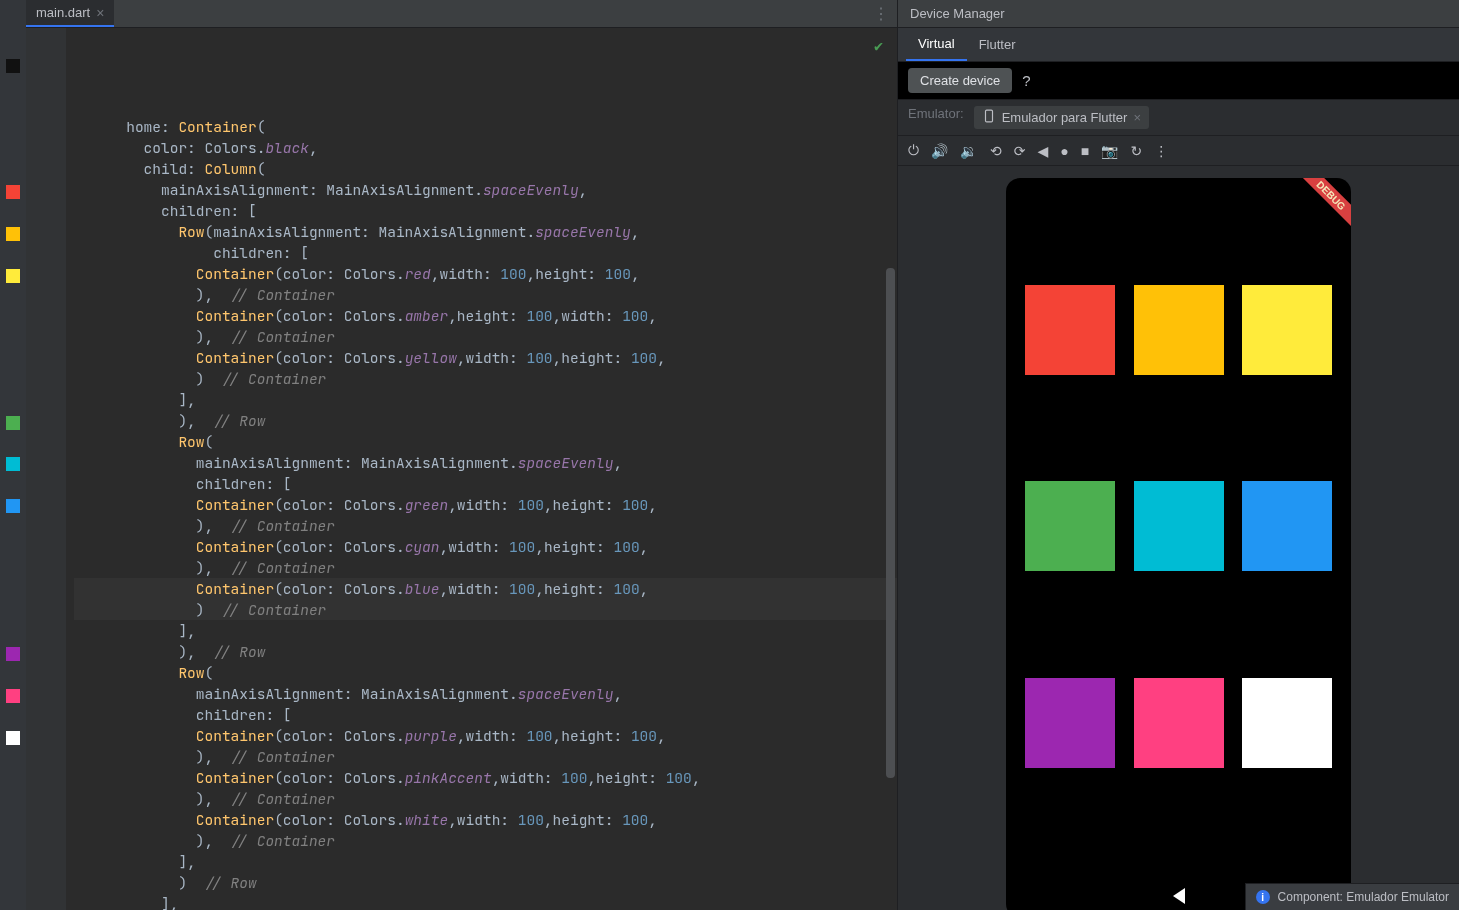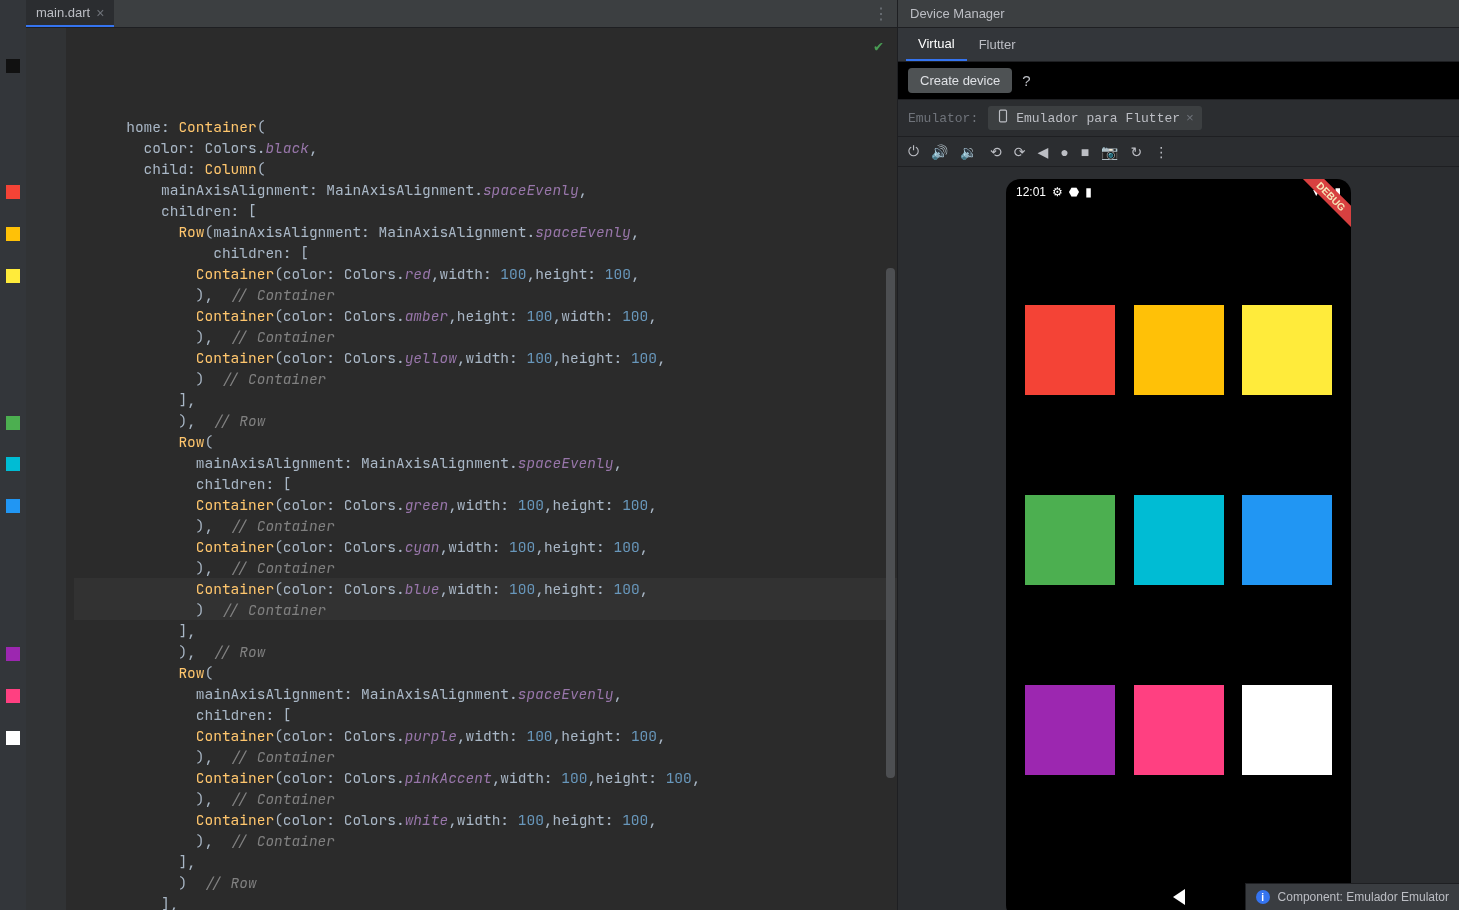--- a/index.html
+++ b/index.html
@@ -48,21 +48,21 @@
   .lbl{color:#a9b7c6;}
   
   .right-panel{width:562px;flex-shrink:0;display:flex;flex-direction:column;background:#33363a;border-left:1px solid #1e1f22;}
   .dm-title{padding:6px 12px;background:#3c3f41;border-bottom:1px solid #1e1f22;font-size:13px;}
   .dm-tabs{display:flex;align-items:center;gap:0;background:#33363a;padding:0 8px;border-bottom:1px solid #1e1f22;height:34px;}
   .dm-tab{padding:8px 12px;color:var(--text);font-size:13px;}
   .dm-tab.active{border-bottom:2px solid var(--accent);color:#fff;}
   .dm-toolbar{display:flex;align-items:center;gap:10px;padding:6px 10px;background:#000000;border-bottom:1px solid #1e1f22;}
   .btn{background:#4e5254;color:#dfe1e5;border:none;border-radius:4px;padding:5px 12px;font-size:13px;}
   .help{color:var(--text);font-size:15px;}
-  .emu-row{display:flex;align-items:center;gap:10px;padding:6px 10px;background:#2b2d30;border-bottom:1px solid #1e1f22;font-family:Liberation Mono, monospace;}
+  .emu-row{display:flex;align-items:flex-start;gap:10px;padding:6px 10px;background:#2b2d30;border-bottom:1px solid #1e1f22;}
   .emu-label{color:var(--muted);}
   .device-pill{display:flex;align-items:center;gap:6px;background:#3c3f41;padding:3px 8px;border-radius:3px;}
   .pill-x{color:var(--muted);}
   .emu-controls{display:flex;align-items:center;gap:12px;padding:6px 10px;background:#2b2d30;border-bottom:1px solid #1e1f22;color:#bcbec4;}
   .emu-controls span{font-size:14px;}
   .device-area{flex:1;display:flex;justify-content:center;align-items:flex-start;padding:12px 0 0 0;background:#2b2d30;overflow:hidden;position:relative;}
   .phone{width:345px;height:740px;background:#000;border-radius:14px;position:relative;overflow:hidden;display:flex;flex-direction:column;}
   .status-bar{display:flex;align-items:center;justify-content:space-between;padding:4px 10px;color:#fff;font-size:12px;height:26px;}
   .status-left{display:flex;align-items:center;gap:6px;}
   .status-right{display:flex;align-items:center;gap:3px;}
@@ -142,33 +142,20 @@
       <span>⟳</span>
       <span>◀</span>
       <span>●</span>
       <span>■</span>
       <span>📷</span>
       <span>↻</span>
       <span>⋮</span>
     </div>
     <div class="device-area">
       <div class="phone">
-        <div class="status-bar">
-          <div class="status-left">
-            <span>12:01</span>
-            <span>⚙</span>
-            <span>⬣</span>
-            <span>▮</span>
-          </div>
-          <div class="status-right">
-            <span>▾</span>
-            <span>◢</span>
-            <span>▮</span>
-          </div>
-        </div>
         <div class="debug-banner">DEBUG</div>
         <div class="app-body" id="app-body">
             <div class="app-row">
               <div class="box" style="background: rgb(244, 67, 54);"></div>
               <div class="box" style="background: rgb(255, 193, 7);"></div>
               <div class="box" style="background: rgb(255, 235, 59);"></div>
             </div>
             <div class="app-row">
               <div class="box" style="background: rgb(76, 175, 80);"></div>
               <div class="box" style="background: rgb(0, 188, 212);"></div>

